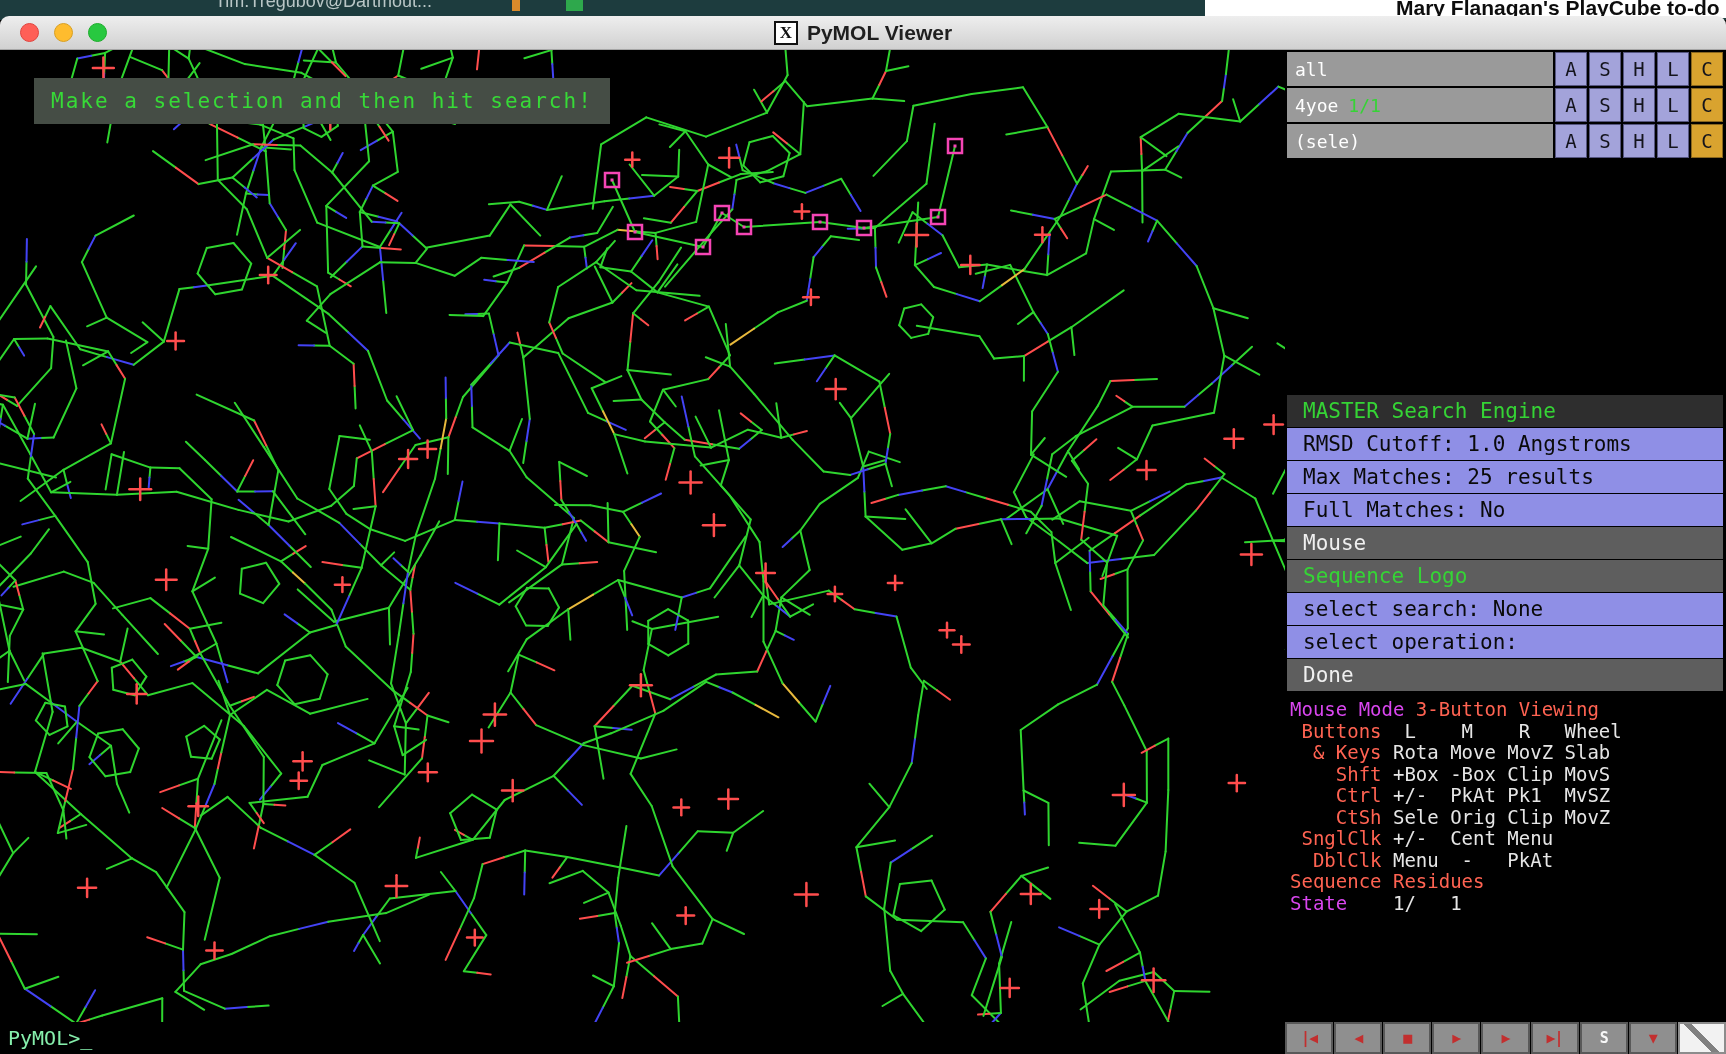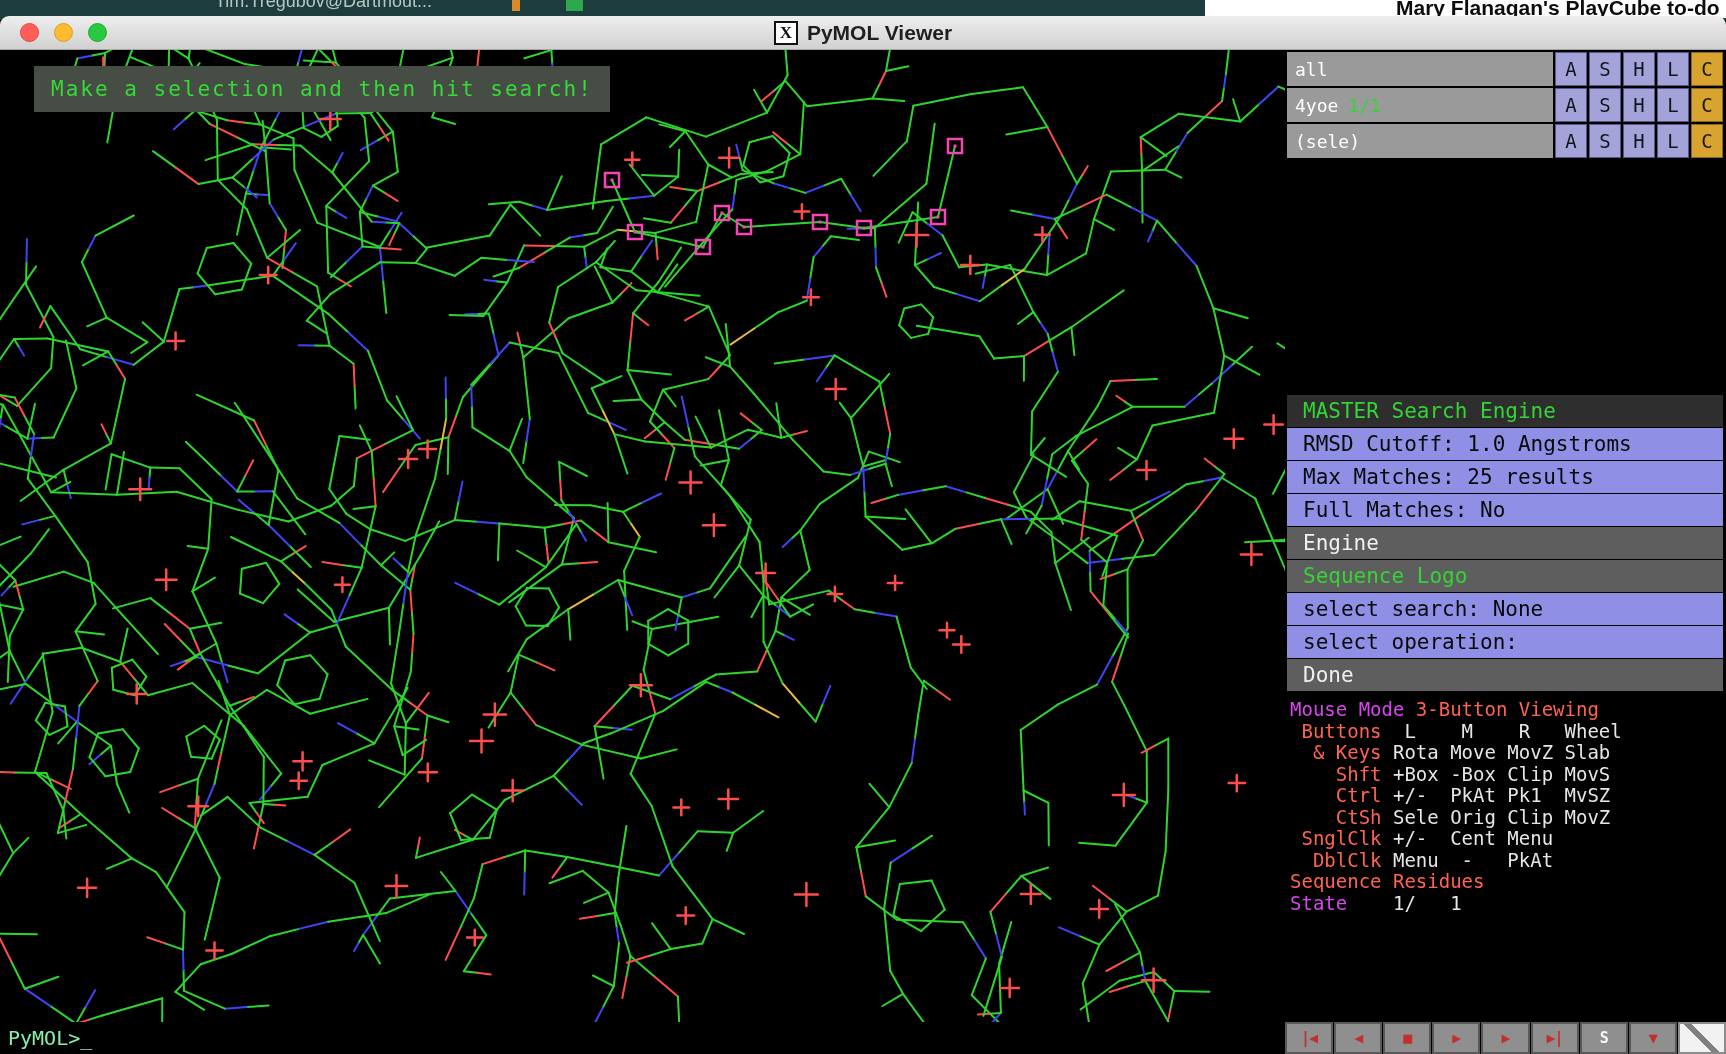--- a/index.html
+++ b/index.html
@@ -26,21 +26,21 @@
   .tl-green{background:#28c840;border:1px solid #1dad2b;}
   .title{position:absolute;left:0;right:0;top:0;height:100%;display:flex;align-items:center;justify-content:center;gap:9px;
     font-family:"Liberation Sans",sans-serif;font-size:21px;font-weight:600;color:#1f1f1f;}
   .x11{display:inline-flex;align-items:center;justify-content:center;width:24px;height:24px;background:#fff;
     border:2px solid #111;font-family:"Liberation Serif",serif;font-weight:bold;font-size:17px;color:#111;}
 
   
   .main{position:absolute;top:50px;left:0;width:1726px;height:972px;display:flex;}
   .viewport{position:relative;width:1285px;height:972px;background:#000;overflow:hidden;flex:none;}
   .viewport svg{position:absolute;top:0;left:0;}
-  .overlay{position:absolute;left:34px;top:16px;background:#454d45;color:#37da37;font-size:21px;
+  .overlay{position:absolute;left:34px;top:28px;background:#454d45;color:#37da37;font-size:21px;
     padding:11px 17px;letter-spacing:2px;white-space:nowrap;}
 
   
   .sidebar{position:relative;width:441px;height:972px;background:#000;flex:none;padding:2px 0 0 2px;}
   .obj-row{display:flex;height:34px;margin-bottom:2px;gap:2px;padding-right:3px;}
   .obj-label{flex:1;background:#9a9a9a;color:#ffffff;font-size:18px;display:flex;align-items:center;padding-left:8px;gap:10px;min-width:0;}
   .obj-state{color:#35d435;}
   .obj-btn{width:32px;flex:none;background:#a3a3da;border:1px solid #565680;color:#14141c;font-size:19px;
     display:flex;align-items:center;justify-content:center;cursor:default;}
   .btn-C{background:#d9a32f;border-color:#8a671e;}
@@ -1701,21 +1701,21 @@
             <div class="obj-btn btn-C">C</div>
           </div>
         </div>
       <div class="spacer"></div>
       <div id="plugin-panel">
         <div class="plug-row plug-title">MASTER Search Engine</div>
         <div id="plugin-rows">
             <div class="plug-row style-purple">RMSD Cutoff: 1.0 Angstroms</div>
             <div class="plug-row style-purple">Max Matches: 25 results</div>
             <div class="plug-row style-purple">Full Matches: No</div>
-            <div class="plug-row style-gray">Engine</div>
+            <div class="plug-row style-gray">Mouse</div>
             <div class="plug-row style-gray-green">Sequence Logo</div>
             <div class="plug-row style-purple">select search: None</div>
             <div class="plug-row style-purple">select operation:</div>
             <div class="plug-row style-gray">Done</div>
           </div>
       </div>
       <div id="mouse-panel">
           <div><span class="mc-green">Mouse Mode </span><span class="mc-red">3-Button Viewing</span></div>
           <div><span class="mc-red"> Buttons</span><span class="mc-white">  L    M    R   Wheel</span></div>
           <div><span class="mc-red">  &amp; Keys</span><span class="mc-white"> Rota Move MovZ Slab</span></div>

